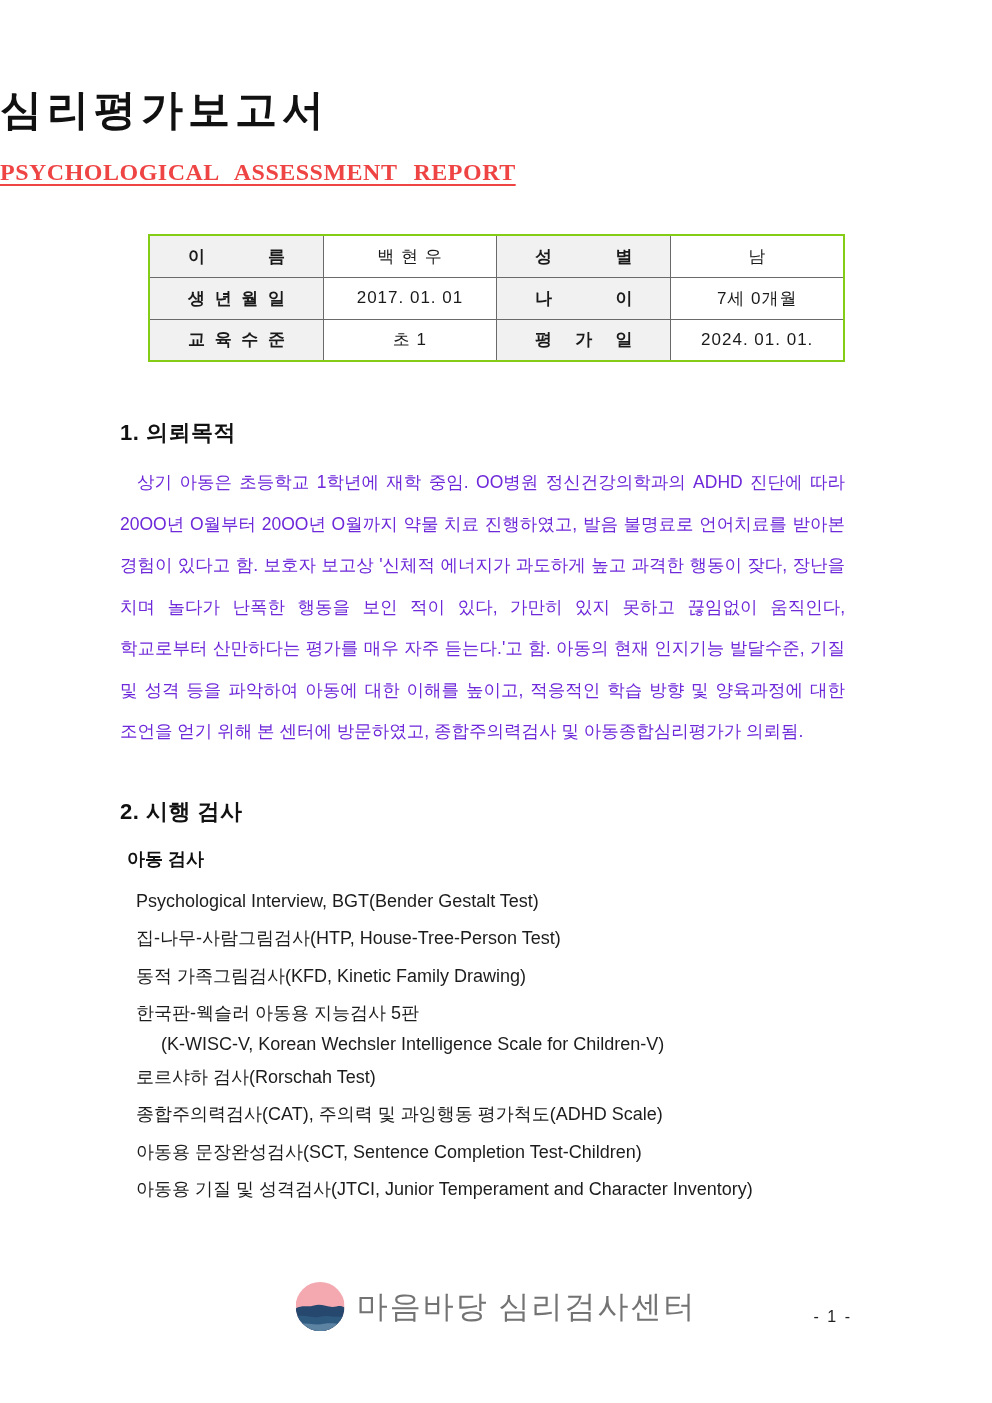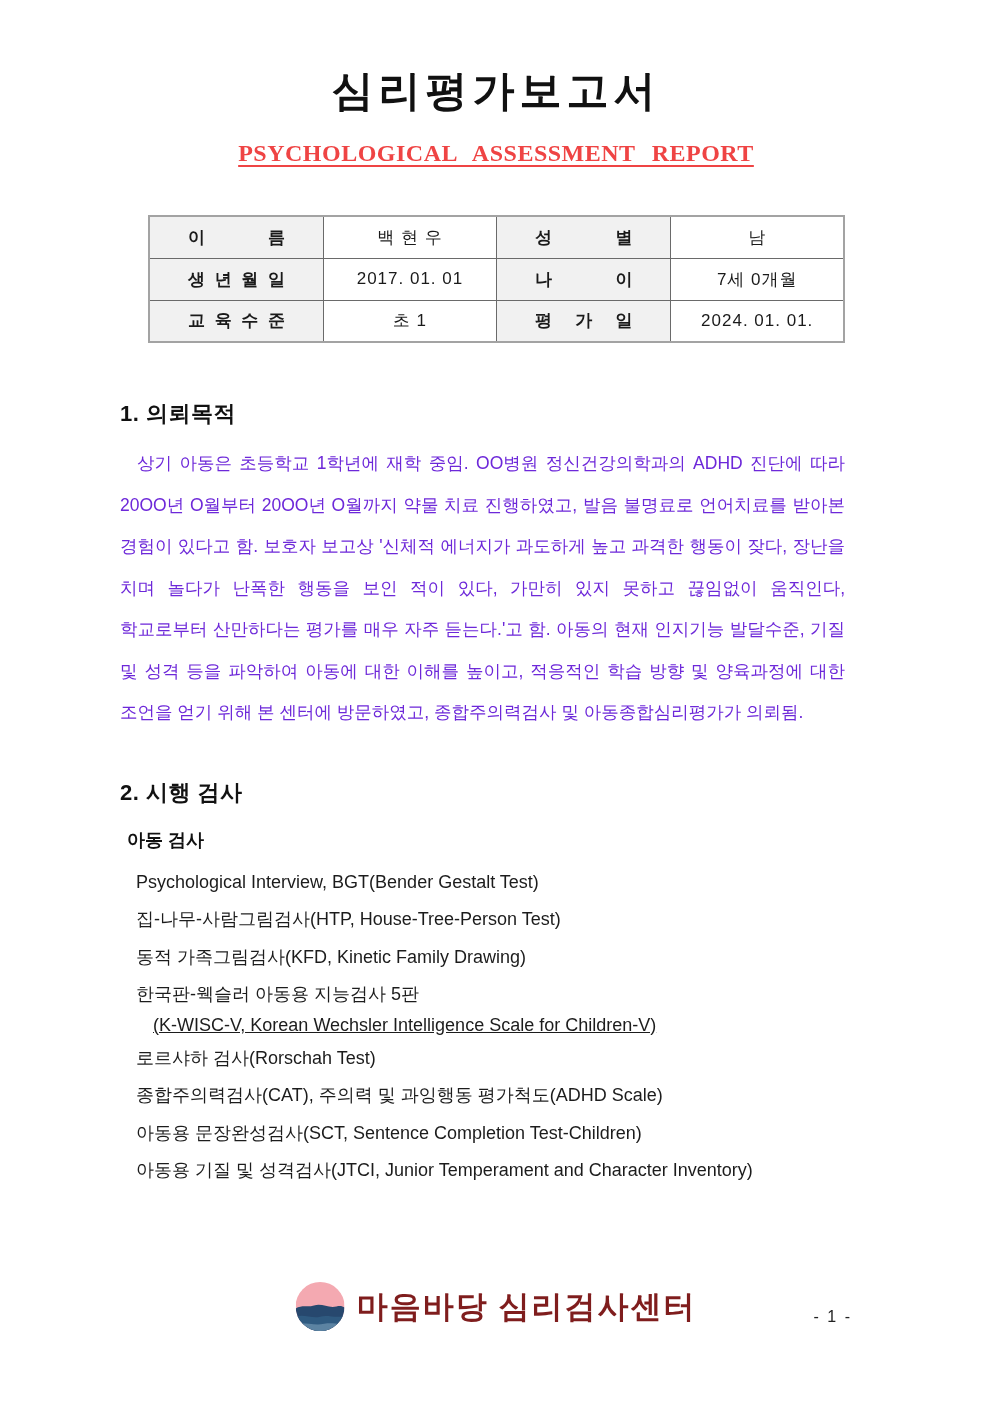--- a/index.html
+++ b/index.html
@@ -9,21 +9,21 @@
   .page {
     position: relative;
     width: 992px;
     height: 1403px;
     background: #ffffff;
     margin: 0 auto;
     overflow: hidden;
   }
 
   
-  .doc-header { text-align: center; padding-top: 66px; }
+  .doc-header { padding-top: 85px; }
   .doc-title {
     font-size: 42px;
     font-weight: 900;
     letter-spacing: 5px;
     line-height: 50px;
     color: #111;
   }
   .doc-subtitle {
     display: inline-block;
     margin-top: 6px;
@@ -36,21 +36,21 @@
     text-decoration: underline;
     text-underline-offset: 4px;
   }
 
   
   .info-table-wrap { margin: 48px 147px 0 148px; }
   table.info-table {
     width: 100%;
     border-collapse: collapse;
     table-layout: fixed;
-    border: 2px solid #a3a3a3;
+    border: 2px solid #84cc16;
   }
   table.info-table td {
     border: 1px solid #6a6a6a;
     height: 42px;
     font-size: 17px;
     vertical-align: middle;
   }
   td.cell-label {
     background: #f1f1f1;
     font-weight: 700;
@@ -86,40 +86,40 @@
   .section2 { margin-top: 44px; }
   .sub-heading {
     margin-top: 20px;
     margin-left: 7px;
     font-size: 18px;
     font-weight: 700;
     color: #111;
   }
   .test-list { margin-top: 12px; margin-left: 16px; }
   .test-item { font-size: 18px; line-height: 37.5px; color: #1c1c1c; }
-  .test-item .line2 { display: block; margin-left: 17px; line-height: 30px; margin-top: -4px; text-decoration: underline; }
+  .test-item .line2 { display: block; margin-left: 25px; line-height: 30px; margin-top: -4px; }
 
   
   .footer { position: absolute; left: 0; right: 0; top: 1282px; height: 60px; }
   .footer-brand {
     position: absolute;
     left: 50%;
     transform: translateX(-50%);
     display: flex;
     align-items: center;
     gap: 12px;
     white-space: nowrap;
   }
   .logo { width: 49px; height: 49px; display: block; }
   .brand-name {
     font-family: "Liberation Serif", "DejaVu Serif", serif;
     font-size: 31px;
-    font-weight: 700;
+    font-weight: 400;
     letter-spacing: 2px;
-    color: #7f1d1d;
+    color: #737373;
   }
   .page-number {
     position: absolute;
     right: 140px;
     top: 26px;
     font-size: 16px;
     letter-spacing: 2px;
     color: #222;
   }
 </style>

